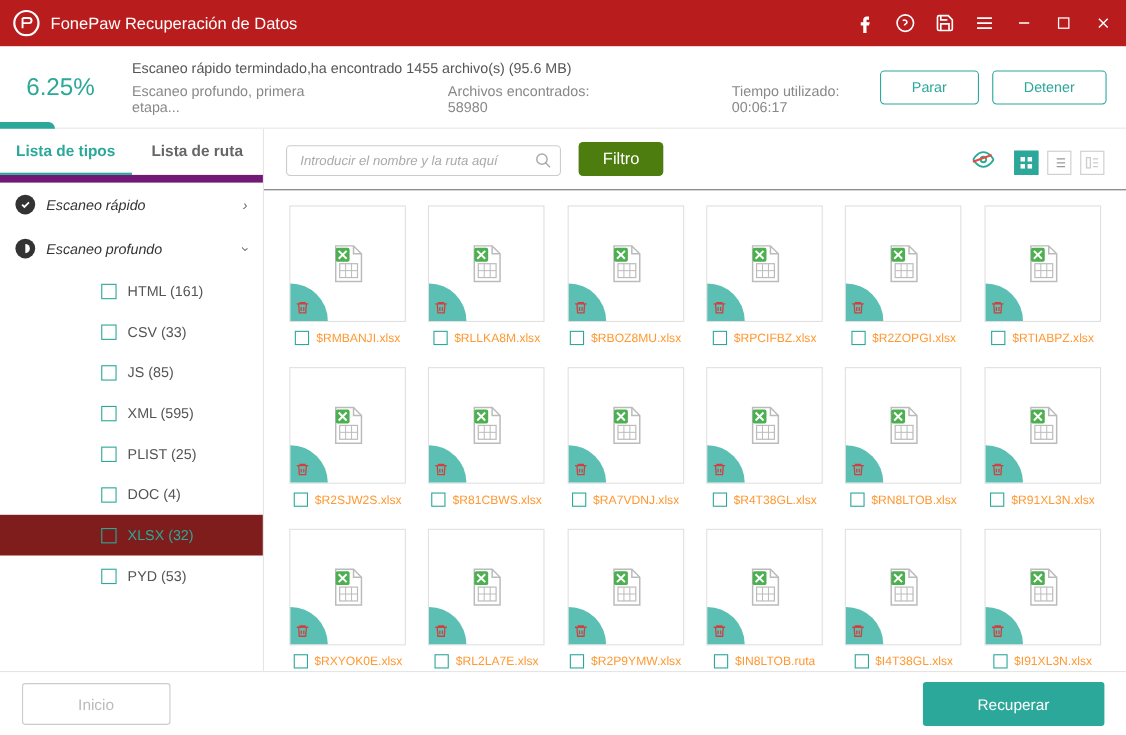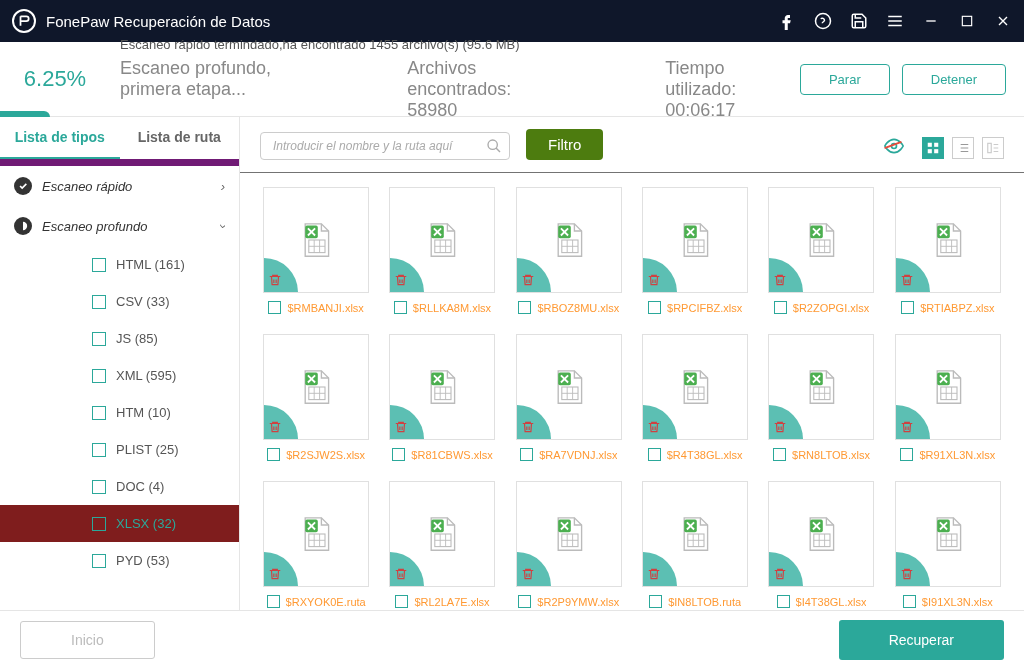--- a/index.html
+++ b/index.html
@@ -1,29 +1,29 @@
 <!DOCTYPE html>
 <html><head>
 <meta charset="utf-8">
 <style>
 * { margin: 0; padding: 0; box-sizing: border-box; font-family: Arial, sans-serif; }
 body { width: 1024px; height: 668px; background: #fff; overflow: hidden; }
 
-.titlebar { height: 42px; background: #0f172a; display: flex; align-items: center; padding: 0 12px; color: #fff; justify-content: space-between; }
+.titlebar { height: 42px; background: #b91c1c; display: flex; align-items: center; padding: 0 12px; color: #fff; justify-content: space-between; }
 .logo-wrap { display: flex; align-items: center; gap: 10px; }
 .logo-circle { width: 24px; height: 24px; border: 2px solid #fff; border-radius: 50%; display: flex; align-items: center; justify-content: center; font-weight: bold; font-size: 14px; }
 .title { font-size: 15px; }
 .title-actions { margin-left: auto; display: flex; gap: 18px; align-items: center; }
 .title-icon { width: 18px; height: 18px; cursor: pointer; display: flex; align-items: center; justify-content: center; }
 
 .status-area { height: 75px; display: flex; align-items: center; border-bottom: 1px solid #e5e5e5; position: relative; }
 .percent { width: 110px; text-align: center; font-size: 22px; color: #2ba89a; font-weight: 400; }
 .status-text { flex: 1; padding: 0 10px; }
 .status-line1 { font-size: 13px; color: #555; margin-bottom: 6px; }
-.status-line2 { font-size: 18px; color: #888; display: flex; gap: 120px; }
+.status-line2 { font-size: 13px; color: #888; display: flex; gap: 120px; }
 .status-buttons { display: flex; gap: 12px; padding-right: 18px; }
 .btn-outline { border: 1px solid #2ba89a; color: #2ba89a; background: #fff; padding: 7px 28px; border-radius: 4px; font-size: 13px; cursor: pointer; }
 .progress-arc { position: absolute; left: 0; bottom: -1px; width: 110px; height: 8px; }
 .arc-fill { position: absolute; left: 0; bottom: 0; width: 50px; height: 6px; background: #2ba89a; border-radius: 0 6px 0 0; }
 
 .main { display: flex; height: 493px; }
 .sidebar { width: 240px; border-right: 1px solid #e5e5e5; display: flex; flex-direction: column; }
 .tabs { display: flex; border-bottom: 7px solid #701a75; font-weight: bold; }
 .tab { flex: 1; text-align: center; padding: 12px 0; font-size: 14px; color: #666; cursor: pointer; }
 .tab.active { color: #2ba89a; border-bottom: 2px solid #2ba89a; }
@@ -171,24 +171,20 @@
           <div class="tree-leaf">
             <span class="cb"></span>
             <span>JS (85)</span>
           </div>
           <div class="tree-leaf">
             <span class="cb"></span>
             <span>XML (595)</span>
           </div>
           <div class="tree-leaf">
             <span class="cb"></span>
-            <span>HTM (10)</span>
-          </div>
-          <div class="tree-leaf">
-            <span class="cb"></span>
             <span>PLIST (25)</span>
           </div>
           <div class="tree-leaf">
             <span class="cb"></span>
             <span>DOC (4)</span>
           </div>
           <div class="tree-leaf selected">
             <span class="cb"></span>
             <span>XLSX (32)</span>
           </div>
@@ -500,21 +496,21 @@
   <path d="M11 9l8 8M19 9l-8 8" stroke="#fff" stroke-width="2"></path>
 </svg></div>
       <div class="corner">
               <svg viewBox="0 0 24 24" width="14" height="16" fill="none" stroke="#d04040" stroke-width="2">
                 <path d="M3 6h18M8 6V4h8v2m-10 0l1 14h10l1-14M10 11v6M14 11v6"></path>
               </svg>
             </div>
     </div>
     <div class="file-label">
       <span class="cb"></span>
-      <span class="file-name">$RXYOK0E.ruta</span>
+      <span class="file-name">$RXYOK0E.xlsx</span>
     </div>
         </div>
         <div class="file-card">
     <div class="thumb">
       <div class="xlsx-icon"><svg viewBox="0 0 40 44" width="36" height="40">
   <path d="M8 4h18l8 8v28H8z" fill="#fff" stroke="#bbb" stroke-width="1.5"></path>
   <path d="M26 4v8h8" fill="none" stroke="#bbb" stroke-width="1.5"></path>
   <rect x="12" y="22" width="18" height="14" fill="none" stroke="#bbb" stroke-width="1.2"></rect>
   <path d="M12 29h18M18 22v14M24 22v14" stroke="#bbb" stroke-width="1"></path>
   <rect x="8" y="6" width="14" height="14" rx="2" fill="#4caf50"></rect>

